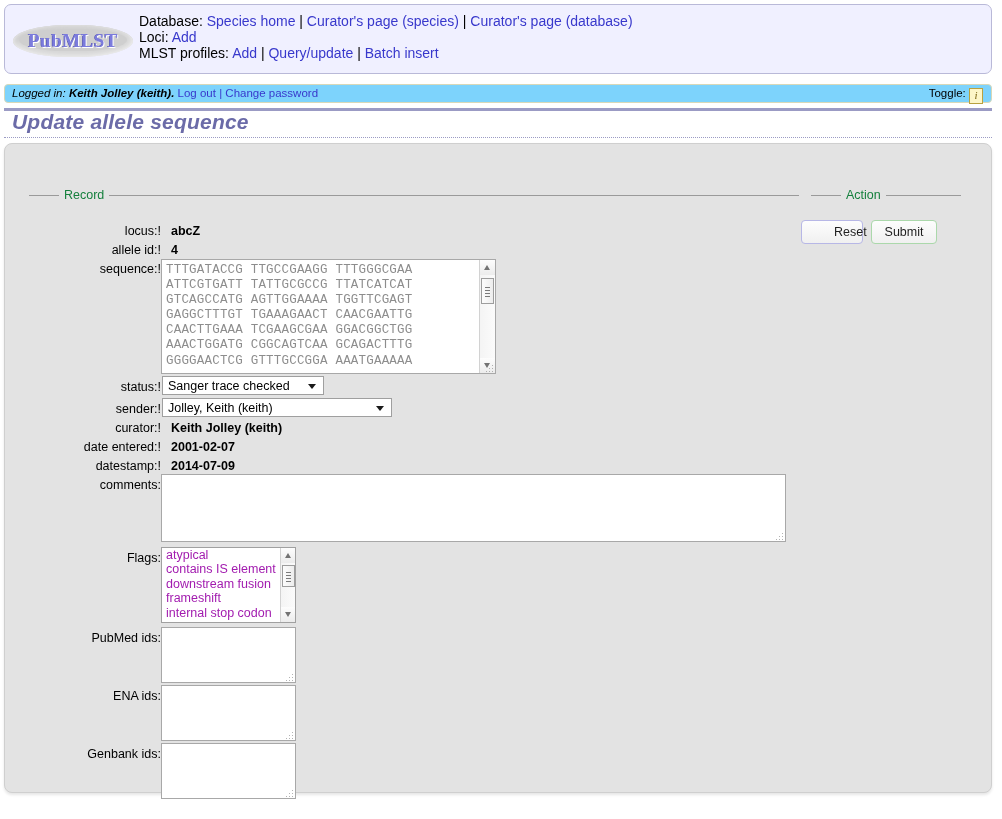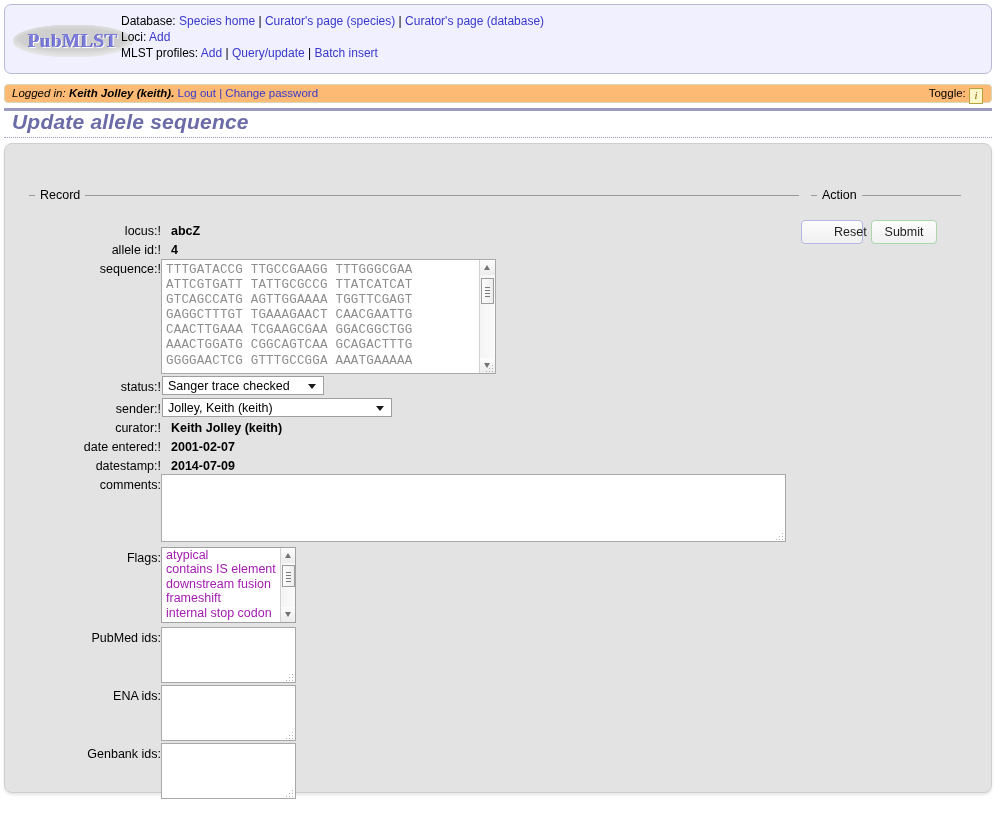--- a/index.html
+++ b/index.html
@@ -58,41 +58,41 @@
     text-align: center;
     font-family: "Liberation Serif", serif;
     font-weight: bold;
     font-size: 19px;
     letter-spacing: 0.5px;
     color: #7b7bdc;
     text-shadow: 1px 1px 0 #ffffff, -0.5px -0.5px 0 #4a4aa8;
   }
   #nav {
     position: absolute;
-    left: 116px;
+    left: 134px;
     top: 8px;
-    font-size: 12px;
+    font-size: 14px;
     line-height: 16px;
     color: #000;
   }
   #nav .row { white-space: nowrap; height: 16px; }
   #nav a {
     color: #3838cc;
     text-decoration: none;
   }
   #nav .sep { color: #000; }
 
   
   #login-bar {
     position: absolute;
     left: 4px;
     top: 84px;
     width: 988px;
     height: 19px;
-    background: #fdba74;
+    background: #7dd3fc;
     border: 1px solid #d8d8b8;
     border-radius: 4px;
     box-sizing: border-box;
   }
   #login-text {
     position: absolute;
     left: 7px;
     top: 2px;
     font-size: 11.5px;
     font-style: italic;
@@ -181,23 +181,23 @@
     border: 1px solid #9a9a9a;
     border-left: none;
     border-right: none;
     border-bottom: none;
     margin: 0;
     padding: 0;
     box-sizing: border-box;
   }
   fieldset.box > legend {
     font-size: 12.5px;
-    color: #000000;
+    color: #15803d;
     padding: 0 5px;
-    margin-left: 6px;
+    margin-left: 30px;
   }
 
   #fs-record {
     left: 24px;
     top: 44px;
     width: 770px;
     height: 590px;
   }
   #fs-action {
     left: 806px;

